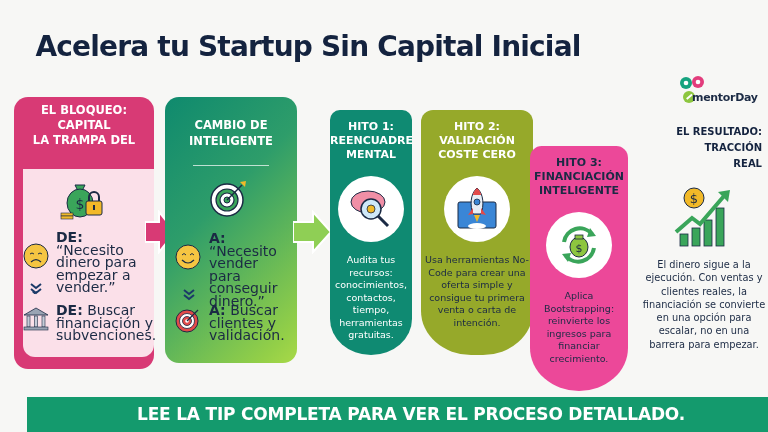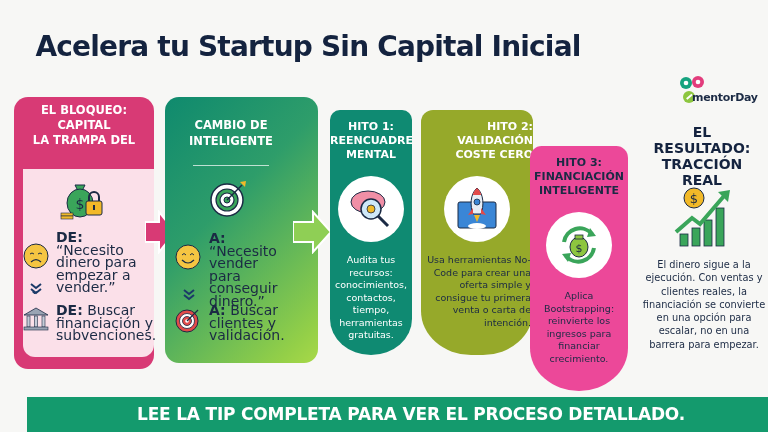--- a/index.html
+++ b/index.html
@@ -33,57 +33,57 @@
   .card1-head {
     position: absolute; left: 0; top: 6px; width: 140px;
     text-align: center; color: #fff; font-weight: bold; font-size: 11.5px; line-height: 15px;
   }
   .card1-body {
     position: absolute; left: 9px; top: 72px; width: 131px; height: 188px;
     background: #fbe0e9; border-radius: 0 0 12px 12px;
   }
   
   .card2 {
-    position: absolute; left: 165px; top: 97px; width: 153px; height: 266px;
+    position: absolute; left: 165px; top: 97px; width: 132px; height: 266px;
     background: linear-gradient(135deg, #0f8a6e 0%, #2e9d6a 40%, #93cf48 90%, #a8d948 100%);
     border-radius: 14px;
   }
   .card2-head {
     position: absolute; left: 0; top: 20px; width: 132px; text-align: center;
     color: #fff; font-weight: bold; font-size: 11.5px; line-height: 16px;
   }
   .card2-line {
     position: absolute; left: 28px; top: 68px; width: 76px; height: 1px; background: rgba(255,255,255,0.7);
   }
 
   .hito {
     position: absolute; top: 110px; border-radius: 12px 12px 50px 50px / 12px 12px 44px 44px;
     text-align: center;
   }
   .hito1 { left: 330px; width: 82px; height: 245px; background: #0f8a72; color: #fff; padding-left: 17px; }
-  .hito2 { left: 421px; width: 112px; height: 245px; background: #96a92a; color: #1b2a44; text-align: right; }
+  .hito2 { left: 421px; width: 112px; height: 245px; background: #96a92a; color: #1b2a44; }
   .hito3 { left: 530px; width: 98px; height: 245px; background: #ec4899; color: #1b2a44; margin-top: 36px; }
   .hito-head {
     position: absolute; left: 0; top: 10px; width: 100%;
     font-weight: bold; font-size: 11px; line-height: 14px;
   }
   .hito1 .hito-head, .hito2 .hito-head { color: #fff; }
   .hito3 .hito-head { color: #1b2a44; }
   .hito-circle {
     position: absolute; top: 66px; width: 66px; height: 66px; border-radius: 50%; background: #fff;
     left: 50%; transform: translateX(-50%);
   }
   .hito-text {
     position: absolute; left: 0; top: 144px; width: 100%;
     font-size: 9.5px; line-height: 12.5px; padding: 0 2px;
   }
 
   .result-head {
-    position: absolute; left: 642px; top: 124px; width: 120px; text-align: center;
-    font-weight: bold; font-size: 14px; line-height: 16px; color: #14233f;
+    position: absolute; left: 642px; top: 124px; width: 120px; text-align: right;
+    font-weight: bold; font-size: 10px; line-height: 16px; color: #14233f;
   }
   .result-icon { position: absolute; left: 672px; top: 186px; width: 62px; height: 62px; }
   .result-text {
     position: absolute; left: 642px; top: 258px; width: 124px; text-align: center;
     font-size: 9.8px; line-height: 13.3px; color: #1b2a44;
   }
 
   .footer {
     position: absolute; left: 0; top: 397px; width: 768px; height: 35px;
     background: #149a6d;

